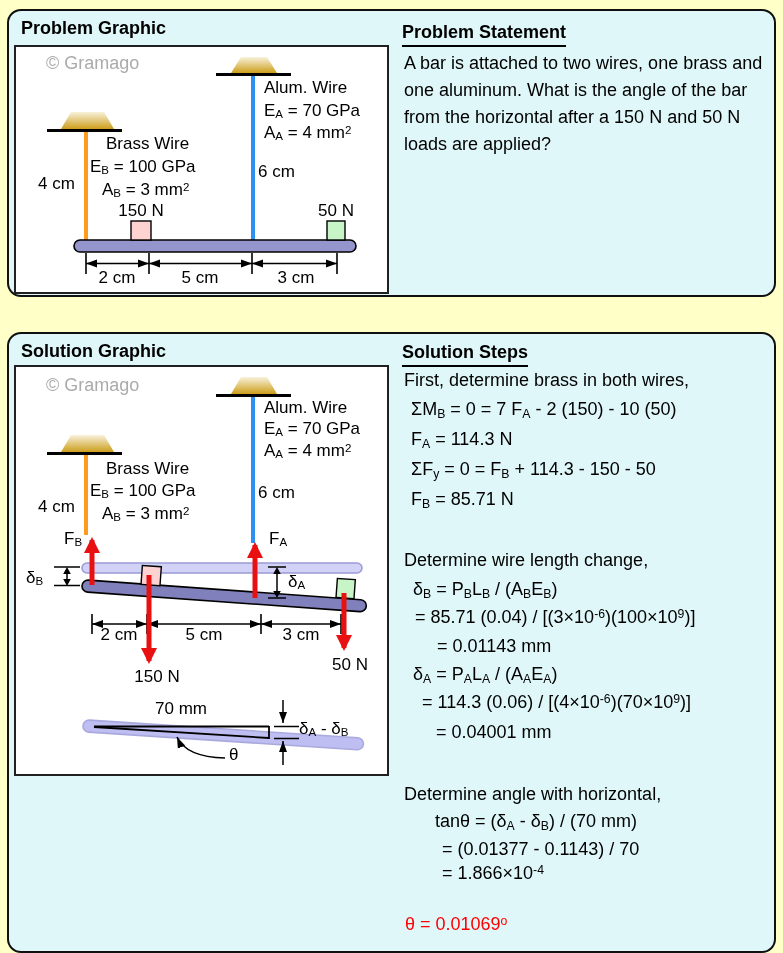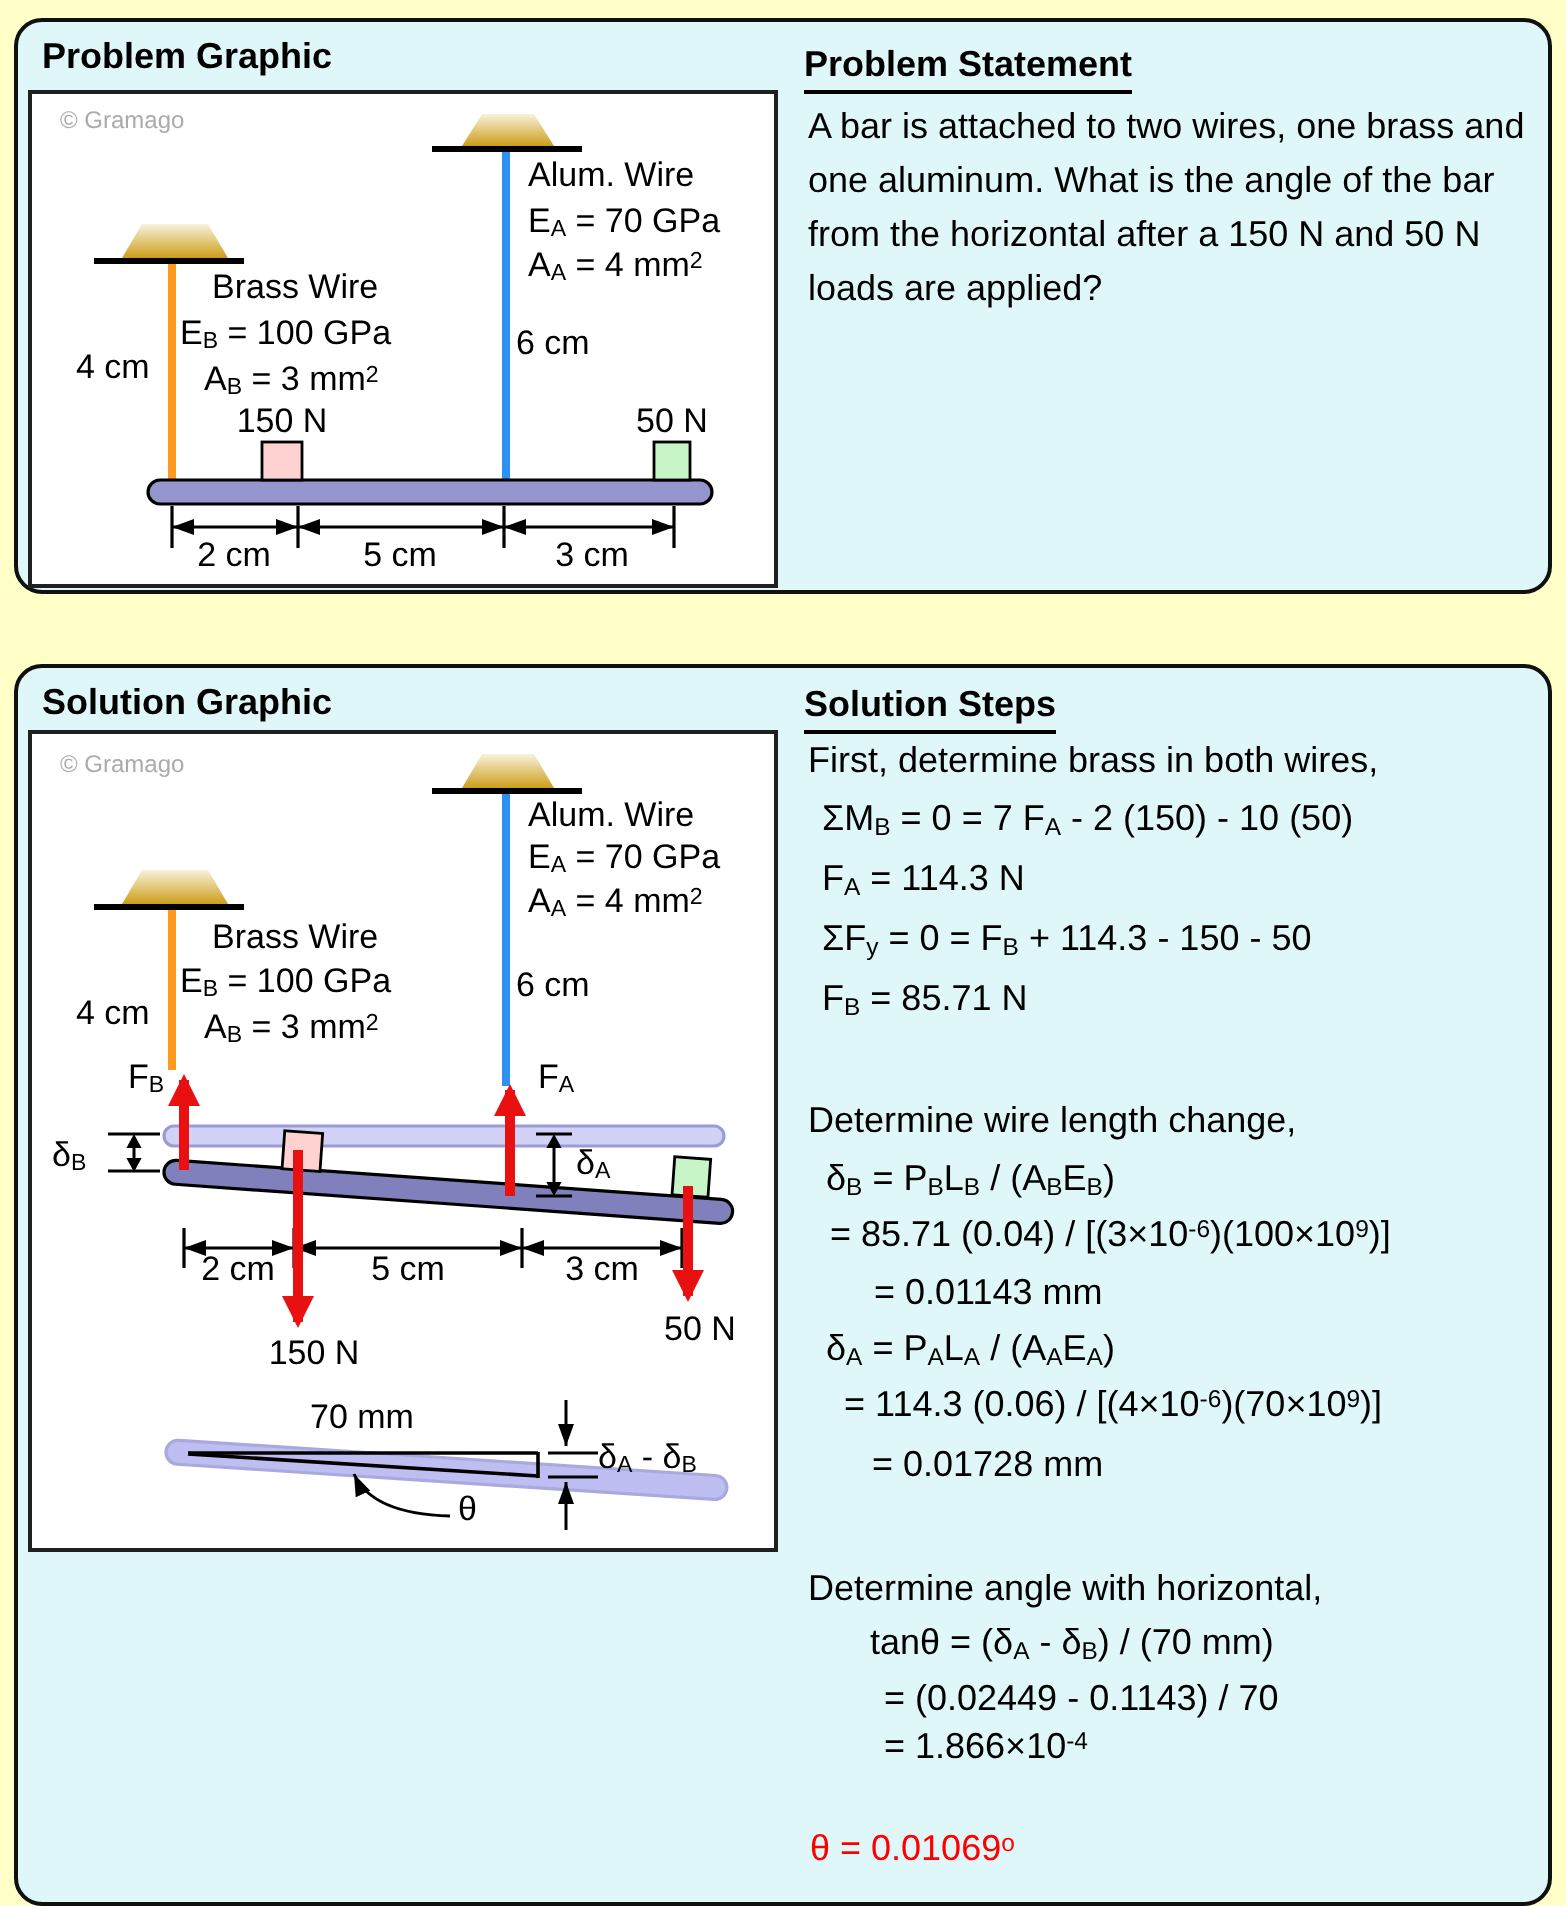--- a/index.html
+++ b/index.html
@@ -5,21 +5,21 @@
   html,body{margin:0;padding:0;}
   body{font-family:"Liberation Sans","DejaVu Sans",sans-serif;}
   .page{position:relative;width:783px;height:953px;background:var(--page_background);overflow:hidden;}
   .panel{position:absolute;left:7px;width:769px;background:var(--panel_background);
          border:2.5px solid #101010;border-radius:14px;box-sizing:border-box;}
   .panel-title{position:absolute;left:12px;top:7px;font-size:18px;font-weight:bold;color:#000;white-space:nowrap;}
   .gbox{position:absolute;background:var(--graphic_background);border:2px solid #202020;box-sizing:content-box;}
   .gbox svg{position:absolute;left:0;top:0;}
   .glabel{position:absolute;font-size:17px;color:#000;white-space:nowrap;line-height:1.05;}
   .ctr{transform:translateX(-50%);}
-  .wm{position:absolute;font-size:12px;color:var(--watermark_gray);white-space:nowrap;}
+  .wm{position:absolute;font-size:18px;color:var(--watermark_gray);white-space:nowrap;margin-left:16px;}
   .col-title{position:absolute;font-size:18px;font-weight:bold;color:#000;white-space:nowrap;
              border-bottom:2.5px solid #000;padding-bottom:2px;}
   .statement{position:absolute;font-size:18px;line-height:27px;color:#000;}
   .sline{position:absolute;font-size:18px;color:#000;white-space:nowrap;}
   .answer{color:var(--answer_red);}
   sub{font-size:68%;vertical-align:-18%;}
   sup{font-size:68%;vertical-align:33%;}
 </style>
 </head>
 <body>
@@ -187,21 +187,21 @@
     <div class="sline" style="left:402px;top:65px;">ΣM<sub>B</sub> = 0 = 7 F<sub>A</sub> - 2 (150) - 10 (50)</div>
     <div class="sline" style="left:402px;top:95px;">F<sub>A</sub> = 114.3 N</div>
     <div class="sline" style="left:402px;top:125px;text-align:center;">ΣF<sub>y</sub> = 0 = F<sub>B</sub> + 114.3 - 150 - 50</div>
     <div class="sline" style="left:402px;top:155px;">F<sub>B</sub> = 85.71 N</div>
     <div class="sline" style="left:404px;top:245px;">δ<sub>B</sub> = P<sub>B</sub>L<sub>B</sub> / (A<sub>B</sub>E<sub>B</sub>)</div>
     <div class="sline" style="left:395px;top:216px;">Determine wire length change,</div>
     <div class="sline" style="left:406px;top:273px;">= 85.71 (0.04) / [(3×10<sup>-6</sup>)(100×10<sup>9</sup>)]</div>
     <div class="sline" style="left:428px;top:302px;">= 0.01143 mm</div>
     <div class="sline" style="left:404px;top:330px;">δ<sub>A</sub> = P<sub>A</sub>L<sub>A</sub> / (A<sub>A</sub>E<sub>A</sub>)</div>
     <div class="sline" style="left:413px;top:358px;">= 114.3 (0.06) / [(4×10<sup>-6</sup>)(70×10<sup>9</sup>)]</div>
-    <div class="sline" style="left:427px;top:388px;">= 0.01728 mm</div>
+    <div class="sline" style="left:427px;top:388px;">= 0.04001 mm</div>
     <div class="sline" style="left:395px;top:450px;">Determine angle with horizontal,</div>
     <div class="sline" style="left:406px;top:477px;margin-left:20px;">tanθ = (δ<sub>A</sub> - δ<sub>B</sub>) / (70 mm)</div>
-    <div class="sline" style="left:433px;top:505px;">= (0.02449 - 0.1143) / 70</div>
+    <div class="sline" style="left:433px;top:505px;">= (0.01377 - 0.1143) / 70</div>
     <div class="sline" style="left:433px;top:529px;">= 1.866×10<sup>-4</sup></div>
     <div class="sline answer" style="left:396px;top:580px;">θ = 0.01069<sup>o</sup></div>
   </section>
 
 </div>
 
 </body></html>

